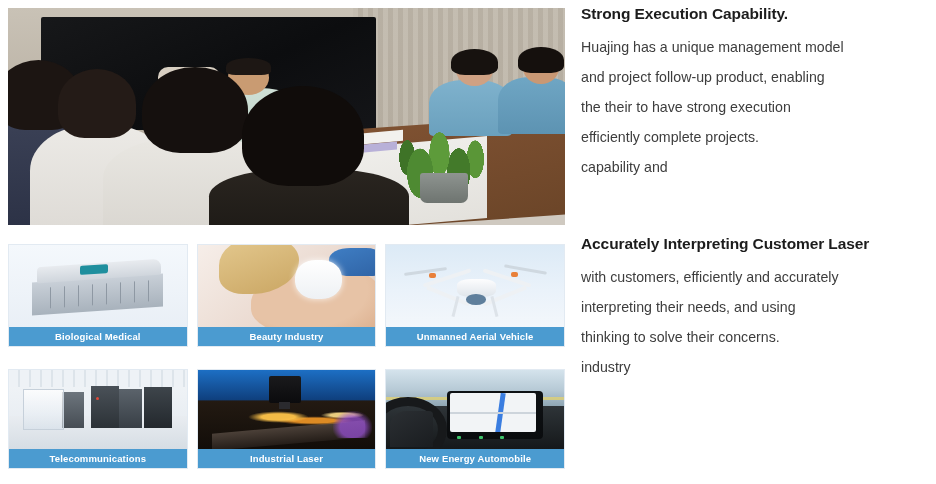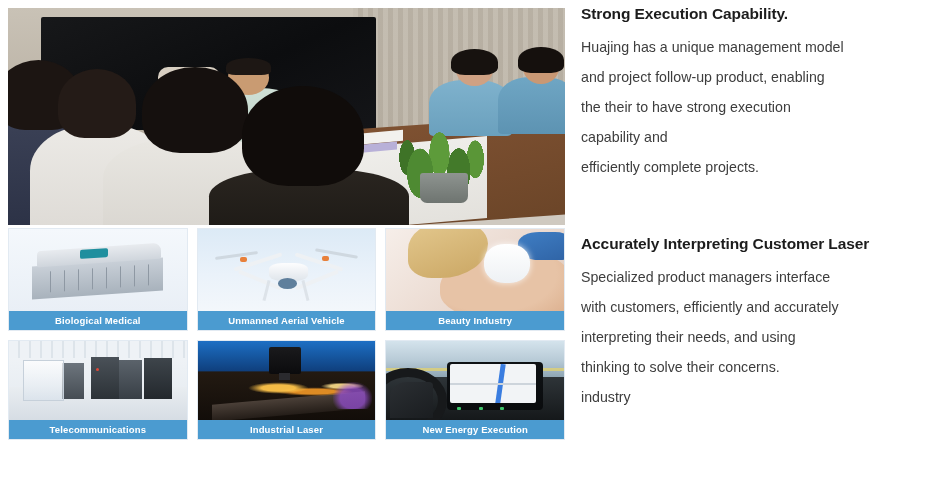--- a/index.html
+++ b/index.html
@@ -118,25 +118,25 @@
   .fg4-hair { position:absolute; left:42%; top:36%; width:22%; height:46%; background:#100c0a; border-radius:50% 50% 38% 38%; }
   .fg4-body { position:absolute; left:36%; top:74%; width:36%; height:30%; background:linear-gradient(180deg,#2a2520 0%,#1d1a16 100%); border-radius:42% 42% 0 0; }
   .doc1 { position:absolute; left:32%; top:63%; width:12%; height:7%; background:#f7f6f3; transform:skewY(-6deg); }
   .doc2 { position:absolute; left:62%; top:57%; width:9%; height:5%; background:#f2f1ee; transform:skewY(-5deg); }
   .doc3 { position:absolute; left:64%; top:62%; width:6%; height:3.5%; background:#b8b0d8; transform:skewY(-5deg); }
 
   
   .grid {
     position: absolute;
     left: 8px;
-    top: 228px;
+    top: 244px;
     width: 557px;
   }
   .grid-row { display: flex; gap: 9px; }
-  .grid-row.row2 { margin-top: 9px; }
+  .grid-row.row2 { margin-top: 22px; }
 
   .tile {
     background: #eef3f9;
     border: 1px solid #e2eaf2;
     box-sizing: border-box;
     overflow: hidden;
     position: relative;
     flex: 1 1 0;
   }
   .tile-img {
@@ -320,50 +320,50 @@
               <div class="dev-lines"></div>
               <div class="dev-top"></div>
               <div class="dev-screen"></div>
             </div>
           </div>
           <div class="tile-label">Biological Medical</div>
         </div>
 
         <div class="tile">
           <div class="tile-img">
+            <div class="art art-beauty">
+              <div class="skin"></div>
+              <div class="hair"></div>
+              <div class="glove"></div>
+              <div class="wand"></div>
+            </div>
+          </div>
+          <div class="tile-label">Beauty Industry</div>
+        </div>
+
+        <div class="tile">
+          <div class="tile-img">
             <div class="art art-drone">
               <div class="prop pr1"></div>
               <div class="prop pr2"></div>
               <div class="arm a1"></div>
               <div class="arm a2"></div>
               <div class="arm a3"></div>
               <div class="arm a4"></div>
               <div class="accent ac1"></div>
               <div class="accent ac2"></div>
               <div class="body"></div>
               <div class="cam"></div>
               <div class="leg l1"></div>
               <div class="leg l2"></div>
             </div>
           </div>
           <div class="tile-label">Unmanned Aerial Vehicle</div>
         </div>
 
-        <div class="tile">
-          <div class="tile-img">
-            <div class="art art-beauty">
-              <div class="skin"></div>
-              <div class="hair"></div>
-              <div class="glove"></div>
-              <div class="wand"></div>
-            </div>
-          </div>
-          <div class="tile-label">Beauty Industry</div>
-        </div>
-
       </div>
 
       <div class="grid-row row2">
 
         <div class="tile">
           <div class="tile-img">
             <div class="art art-telecom">
               <div class="ceil"></div>
               <div class="floor"></div>
               <div class="rack r3"></div>
@@ -397,42 +397,41 @@
               <div class="stripe"></div>
               <div class="wheel"></div>
               <div class="arm"></div>
               <div class="screen"></div>
               <div class="map"></div>
               <div class="dash-led" style="left:40%"></div>
               <div class="dash-led" style="left:52%"></div>
               <div class="dash-led" style="left:64%"></div>
             </div>
           </div>
-          <div class="tile-label">New Energy Execution</div>
+          <div class="tile-label">New Energy Automobile</div>
         </div>
 
 
       </div>
     </div>
   </div>
 
   <div class="right-col">
 
     <div class="block-1">
       <h2 class="heading">Strong Execution Capability.</h2>
       <div class="body-line">Huajing has a unique management model</div>
       <div class="body-line">and project follow-up product, enabling</div>
       <div class="body-line">the their to have strong execution</div>
+      <div class="body-line">efficiently complete projects.</div>
       <div class="body-line">capability and</div>
-      <div class="body-line">efficiently complete projects.</div>
     </div>
 
     <div class="block-2">
       <h2 class="heading">Accurately Interpreting Customer Laser</h2>
-      <div class="body-line">Specialized product managers interface</div>
       <div class="body-line">with customers, efficiently and accurately</div>
       <div class="body-line">interpreting their needs, and using</div>
       <div class="body-line">thinking to solve their concerns.</div>
       <div class="body-line">industry</div>
     </div>
 
   </div>
 </div>
 
 </body></html>

